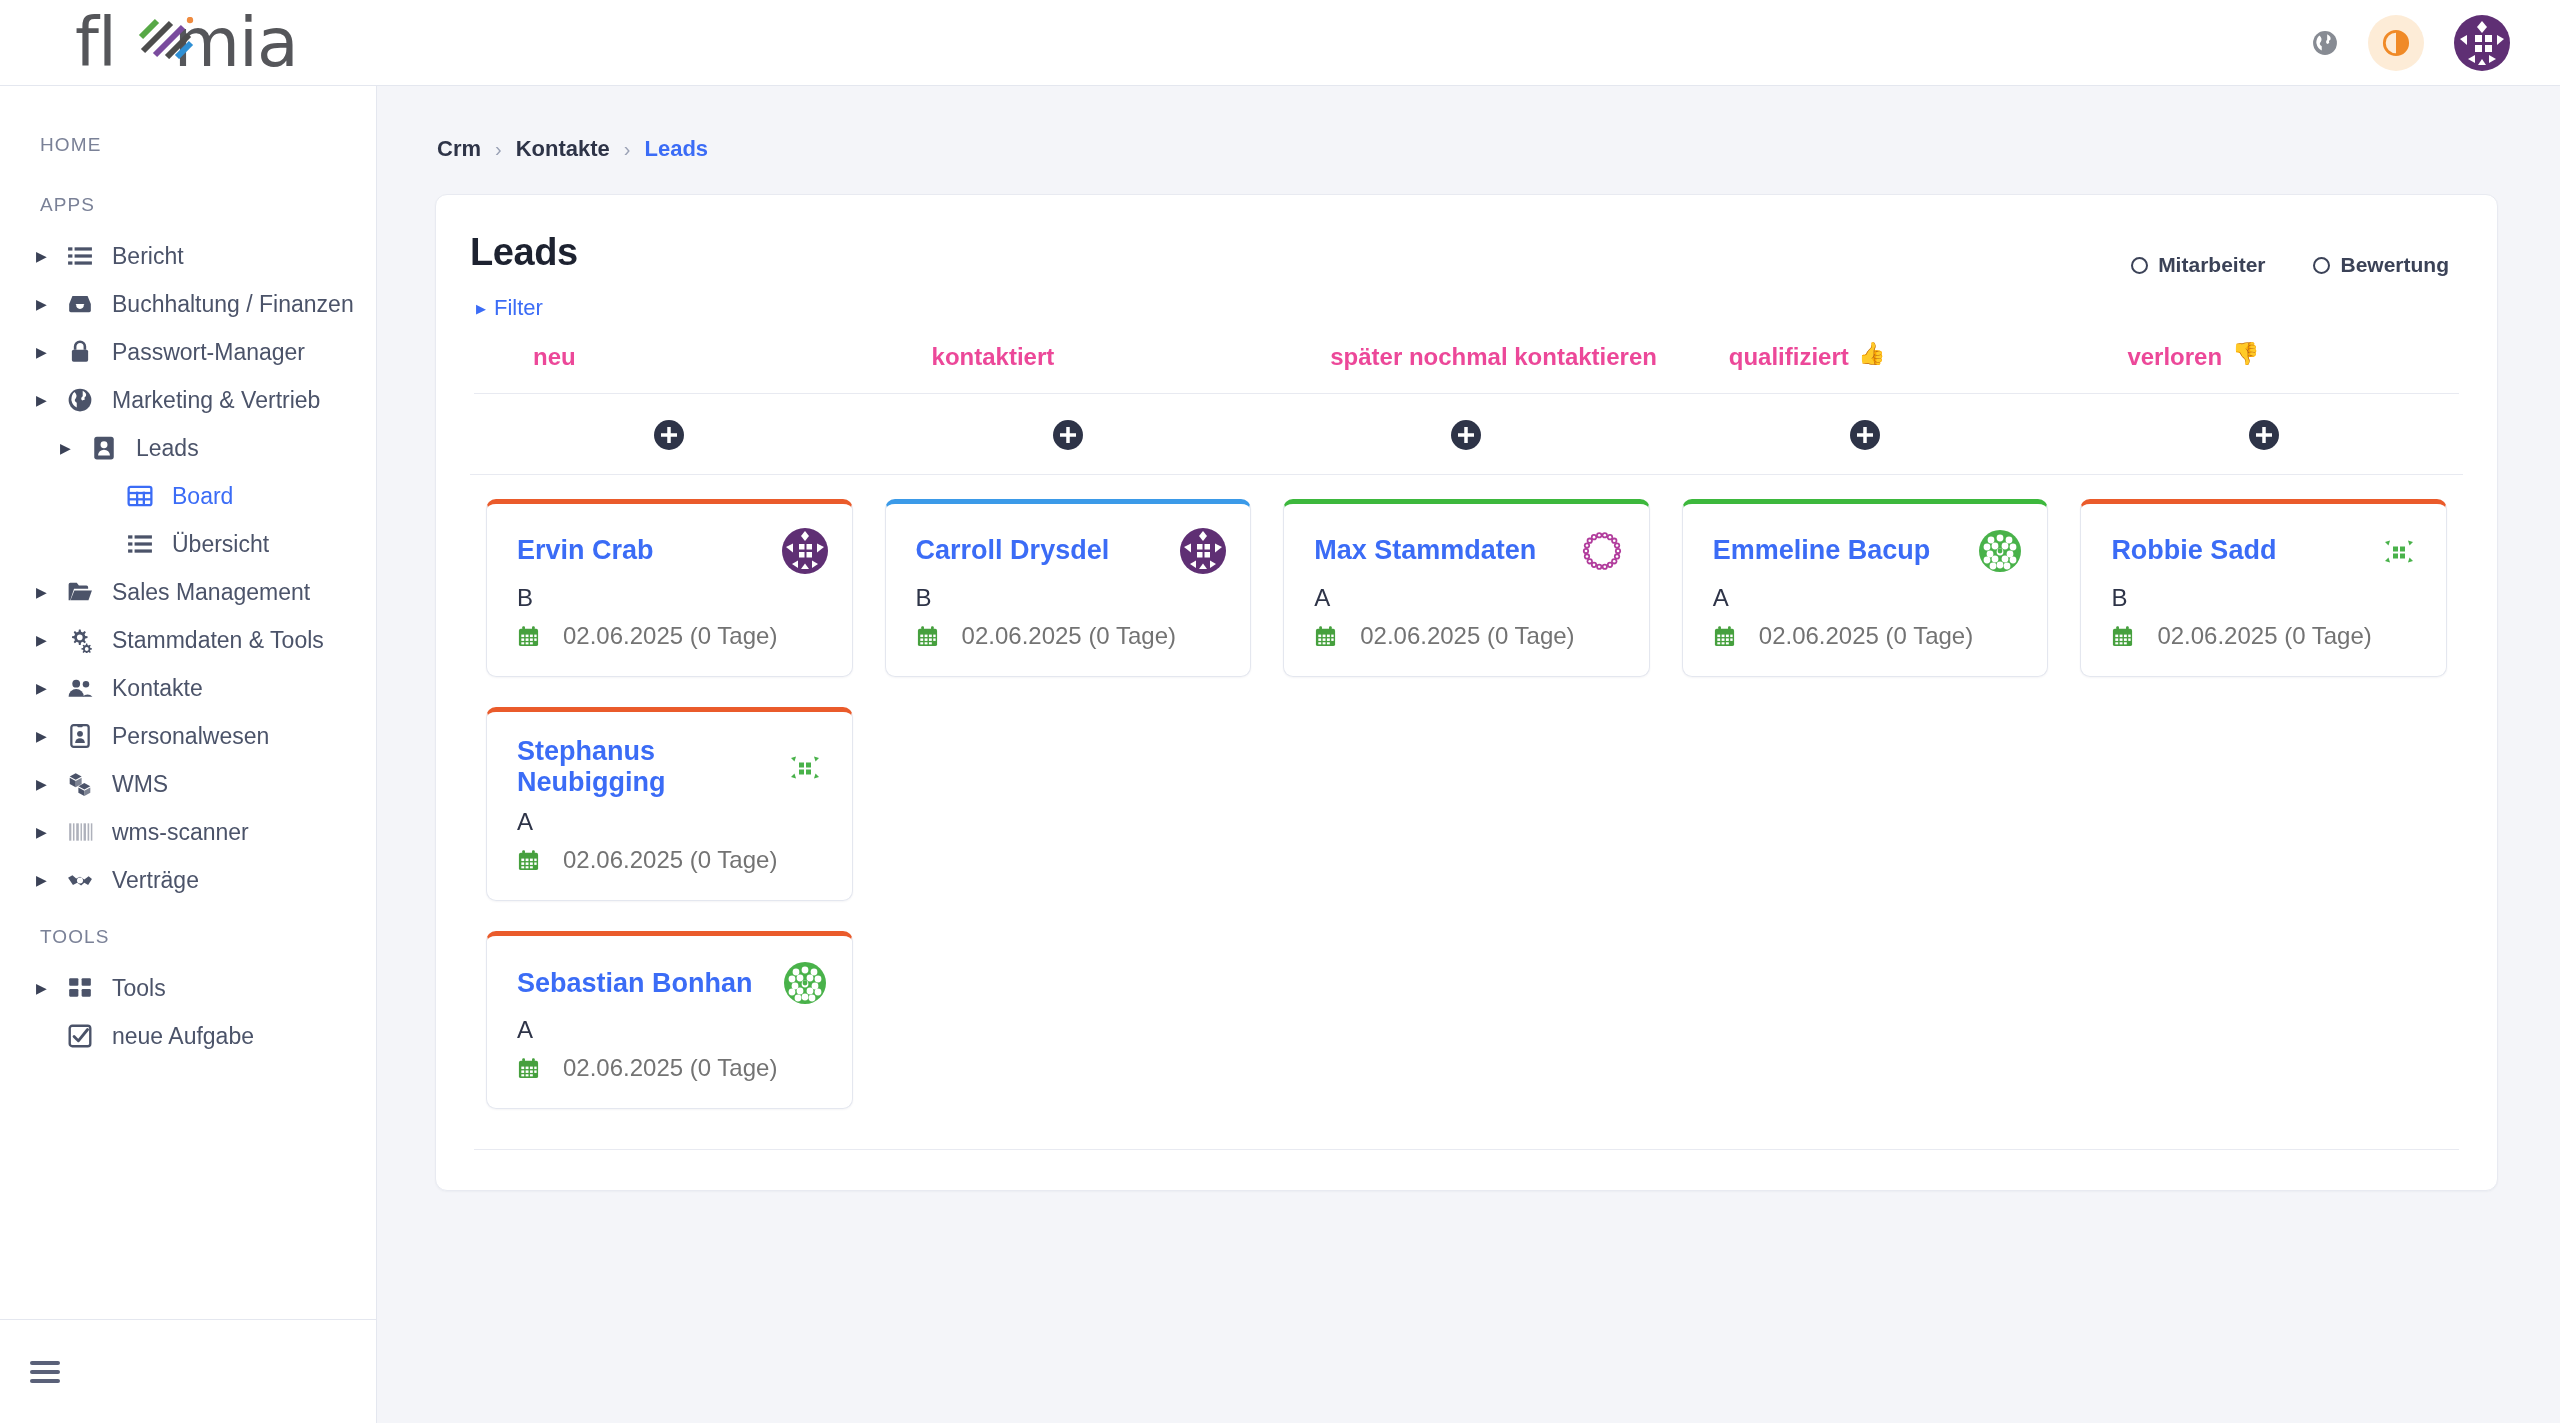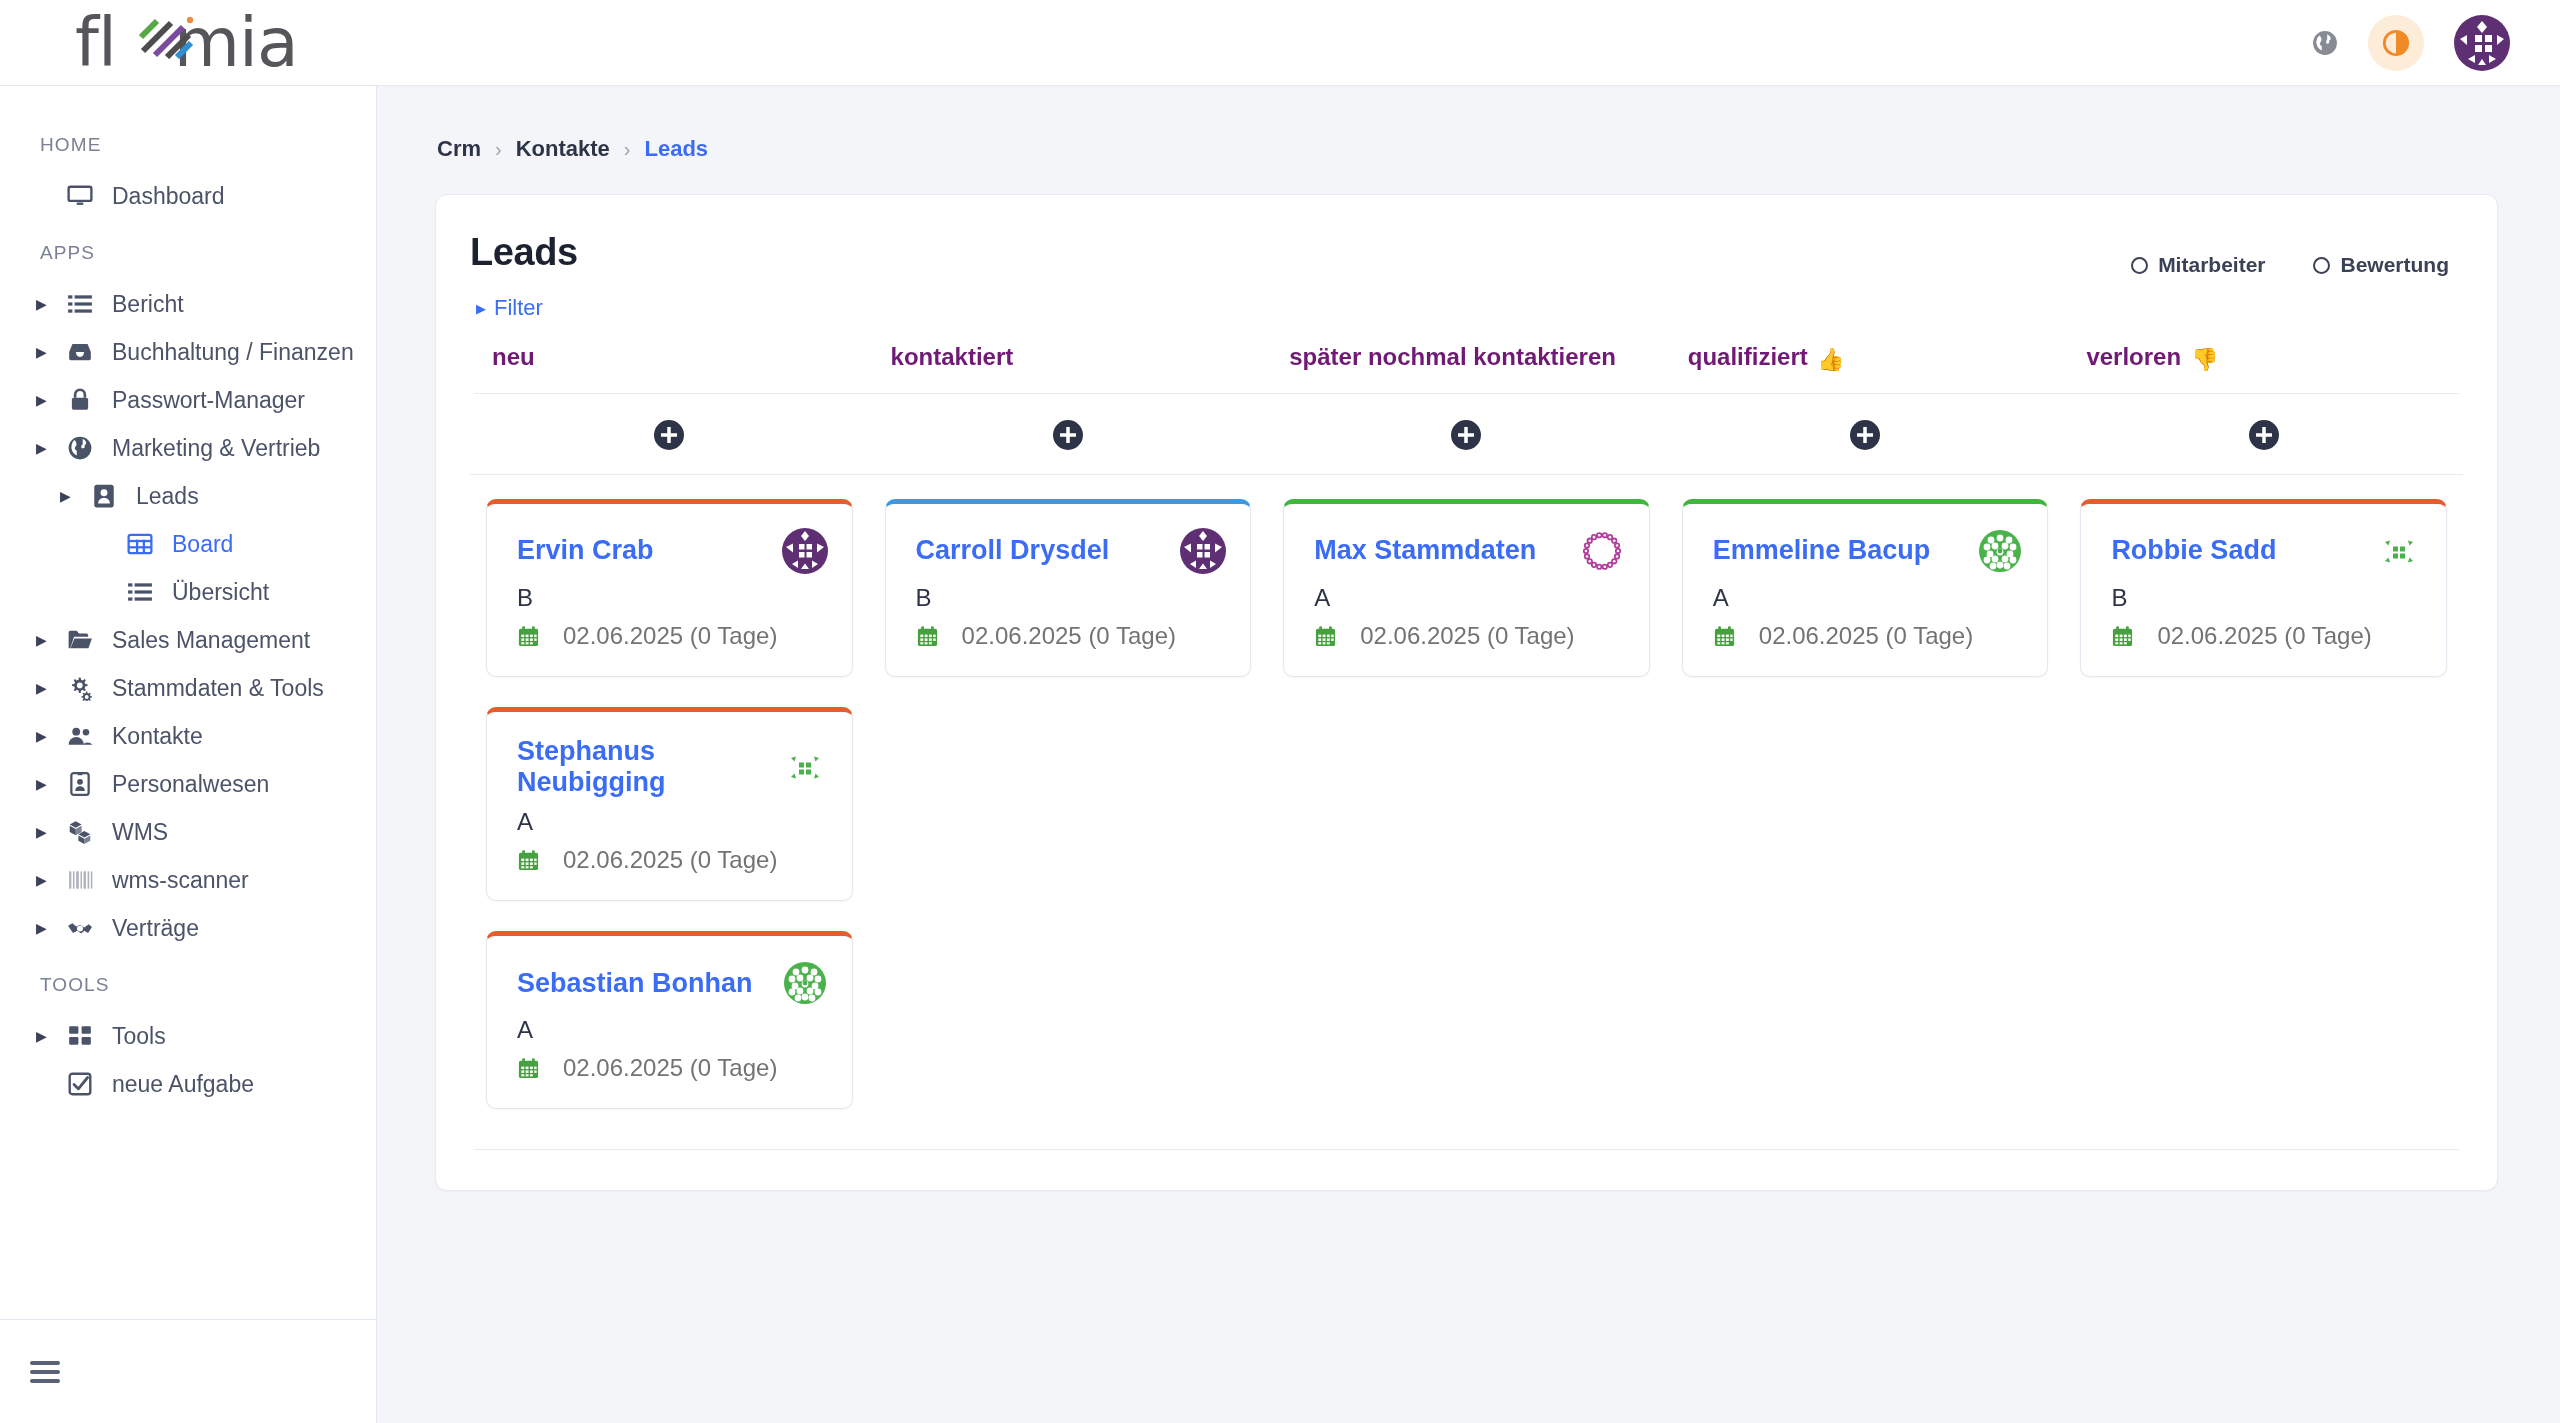--- a/index.html
+++ b/index.html
@@ -173,24 +173,25 @@
     display: inline-flex; align-items: center; gap: 8px;
     color: #3b6cf6; font-size: 22px; cursor: pointer;
   }
   .filter-link .tri { font-size: 13px; }
 
   
   .board { padding: 0 34px; }
   .board-cols { display: flex; width: 100%; }
   .col { flex: 1 1 0; min-width: 0; padding: 0 16px; }
   .col-head {
-    font-size: 24px; font-weight: 700; color: #701a75;
+    font-size: 24px; font-weight: 700; color: #ec4899;
     padding: 22px 0 22px 6px;
-    display: flex; align-items: flex-end; gap: 10px;
+    display: flex; align-items: flex-start; gap: 10px;
     white-space: nowrap;
+    margin-left: 41px;
   }
   .col-emoji { font-size: 22px; line-height: 1; }
   .board-divider { height: 1px; background: #e8eaf1; margin: 0 4px; }
   .add-row { display: flex; justify-content: center; padding: 26px 0 24px; }
   .add-btn {
     width: 30px; height: 30px; border-radius: 50%;
     background: #2e3448; color: #ffffff;
     display: flex; align-items: center; justify-content: center;
     font-size: 24px; font-weight: 700; line-height: 1;
     cursor: pointer;
@@ -280,30 +281,20 @@
         </svg>
       </div>
     </div>
   </div>
 
   <div class="body">
 
     <div class="sidebar">
       <div class="sidebar-scroll" id="nav-root">
           <div class="nav-section-title">HOME</div>
-          <div class="nav-item lvl1">
-            <span class="nav-caret empty">▶</span>
-            <span class="nav-ico">
-              <svg width="26" height="26" viewBox="0 0 24 24" fill="#4b5369">
-                <rect x="1.5" y="3.5" width="21" height="13" rx="1.6" fill="none" stroke="#4b5369" stroke-width="2.2"></rect>
-                <rect x="9" y="18" width="6" height="2.2"></rect>
-              </svg>
-            </span>
-            <span class="nav-label">Dashboard</span>
-          </div>
           <div class="nav-section-title">APPS</div>
           <div class="nav-item lvl1">
             <span class="nav-caret">▶</span>
             <span class="nav-ico">
               <svg width="26" height="26" viewBox="0 0 24 24" fill="#4b5369">
                 <rect x="1" y="4" width="4" height="3"></rect>
                 <rect x="7" y="4" width="16" height="3"></rect>
                 <rect x="1" y="10.5" width="4" height="3"></rect>
                 <rect x="7" y="10.5" width="16" height="3"></rect>
                 <rect x="1" y="17" width="4" height="3"></rect>

